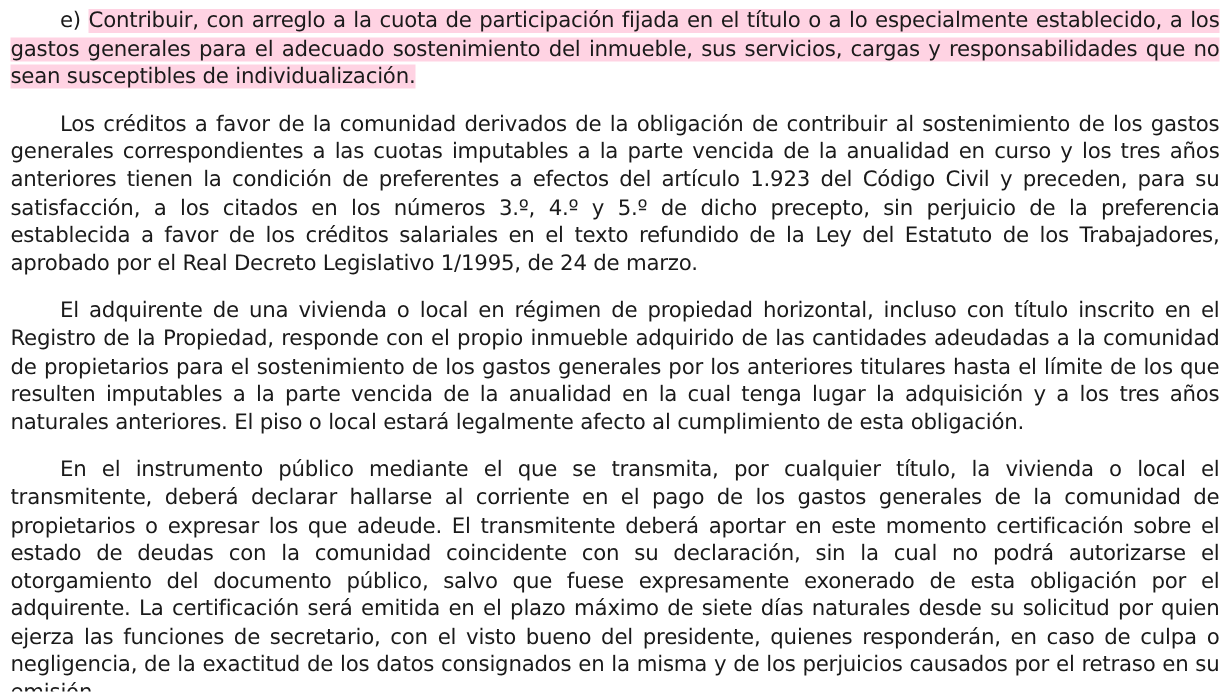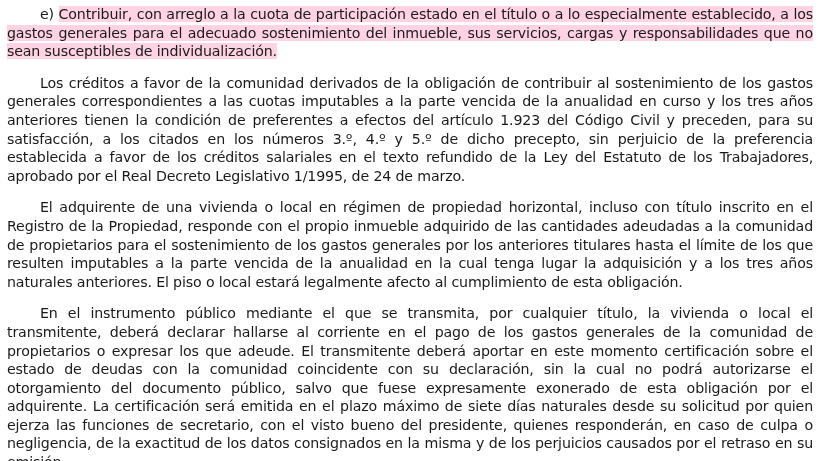--- a/index.html
+++ b/index.html
@@ -17,17 +17,17 @@
     margin:0 0 13px 0;
     text-align:justify;
     text-indent:33px;
   }
   .hl { background:#ffd3e3; }
 </style>
 </head>
 <body>
 
 <div class="doc">
-  <p class="para"><span>e) </span><span class="hl">Contribuir, con arreglo a la cuota de participación estado en el título o a lo especialmente establecido, a los gastos generales para el adecuado sostenimiento del inmueble, sus servicios, cargas y responsabilidades que no sean susceptibles de individualización.</span></p>
+  <p class="para"><span>e) </span><span class="hl">Contribuir, con arreglo a la cuota de participación fijada en el título o a lo especialmente establecido, a los gastos generales para el adecuado sostenimiento del inmueble, sus servicios, cargas y responsabilidades que no sean susceptibles de individualización.</span></p>
   <p class="para">Los créditos a favor de la comunidad derivados de la obligación de contribuir al sostenimiento de los gastos generales correspondientes a las cuotas imputables a la parte vencida de la anualidad en curso y los tres años anteriores tienen la condición de preferentes a efectos del artículo 1.923 del Código Civil y preceden, para su satisfacción, a los citados en los números 3.º, 4.º y 5.º de dicho precepto, sin perjuicio de la preferencia establecida a favor de los créditos salariales en el texto refundido de la Ley del Estatuto de los Trabajadores, aprobado por el Real Decreto Legislativo 1/1995, de 24 de marzo.</p>
   <p class="para">El adquirente de una vivienda o local en régimen de propiedad horizontal, incluso con título inscrito en el Registro de la Propiedad, responde con el propio inmueble adquirido de las cantidades adeudadas a la comunidad de propietarios para el sostenimiento de los gastos generales por los anteriores titulares hasta el límite de los que resulten imputables a la parte vencida de la anualidad en la cual tenga lugar la adquisición y a los tres años naturales anteriores. El piso o local estará legalmente afecto al cumplimiento de esta obligación.</p>
   <p class="para">En el instrumento público mediante el que se transmita, por cualquier título, la vivienda o local el transmitente, deberá declarar hallarse al corriente en el pago de los gastos generales de la comunidad de propietarios o expresar los que adeude. El transmitente deberá aportar en este momento certificación sobre el estado de deudas con la comunidad coincidente con su declaración, sin la cual no podrá autorizarse el otorgamiento del documento público, salvo que fuese expresamente exonerado de esta obligación por el adquirente. La certificación será emitida en el plazo máximo de siete días naturales desde su solicitud por quien ejerza las funciones de secretario, con el visto bueno del presidente, quienes responderán, en caso de culpa o negligencia, de la exactitud de los datos consignados en la misma y de los perjuicios causados por el retraso en su emisión.</p>
 </div>
 
 </body></html>

